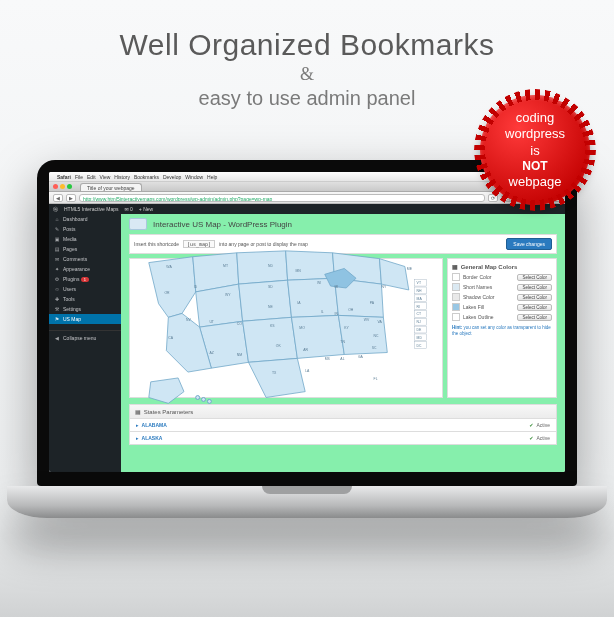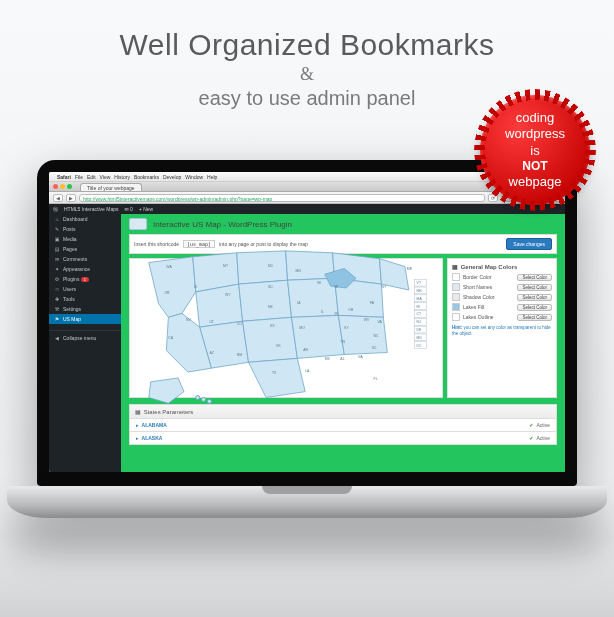--- a/index.html
+++ b/index.html
@@ -85,21 +85,21 @@
 
   
   .wp { display:flex; height: calc(100% - 32px); }
   .adminbar { position:absolute; top:32px; left:0; right:0; height:10px; background:#1d2327; color:#ccc; font-size:5px; display:flex; align-items:center; gap:6px; padding:0 4px; z-index:2;}
   .adminbar .spacer{flex:1}
   .wp-side { width:72px; background:#1d2327; color:#c3c4c7; padding-top:10px; }
   .wp-side .item { display:flex; align-items:center; gap:3px; padding:2px 5px; font-size:5px; cursor:pointer;}
   .wp-side .item.active { background:#0073aa; color:#fff; }
   .wp-side .item .ic { width:6px; text-align:center; font-size:5px; opacity:.8;}
   .wp-side .collapse { margin-top:6px; border-top:1px solid #333; padding-top:4px;}
-  .wp-main { flex:1; background:#22c55e; padding:14px 8px 6px 8px; position:relative; }
+  .wp-main { flex:1; background:#86efac; padding:14px 8px 6px 8px; position:relative; }
   .page-head { display:flex; align-items:center; gap:6px; margin-bottom:4px;}
   .page-head .usicon { width:18px; height:12px; background:#d9e9f4; border:1px solid #a9c8dd; border-radius:2px; position:relative;}
   .page-head h1 { font-size:8px; font-weight:400; color:#444;}
   .shortcode-row { display:flex; align-items:center; gap:4px; background:#fff; border:1px solid #ddd; padding:3px 4px; margin-bottom:4px;}
   .shortcode-row .lbl { font-size:5px; color:#555;}
   .shortcode-row .code { border:1px solid #ccc; background:#fafafa; padding:0 3px; font-size:5px; font-family:monospace;}
   .shortcode-row .spacer{flex:1}
   .save-btn { background:#2a7abf; color:#fff; border:1px solid #1f5e93; border-radius:2px; padding:2px 6px; font-size:5px; cursor:pointer;}
   .cols { display:flex; gap:4px; }
   .map-panel { flex:1; background:#fff; border:1px solid #ddd; height:140px; position:relative; display:flex; align-items:center; justify-content:center;}

